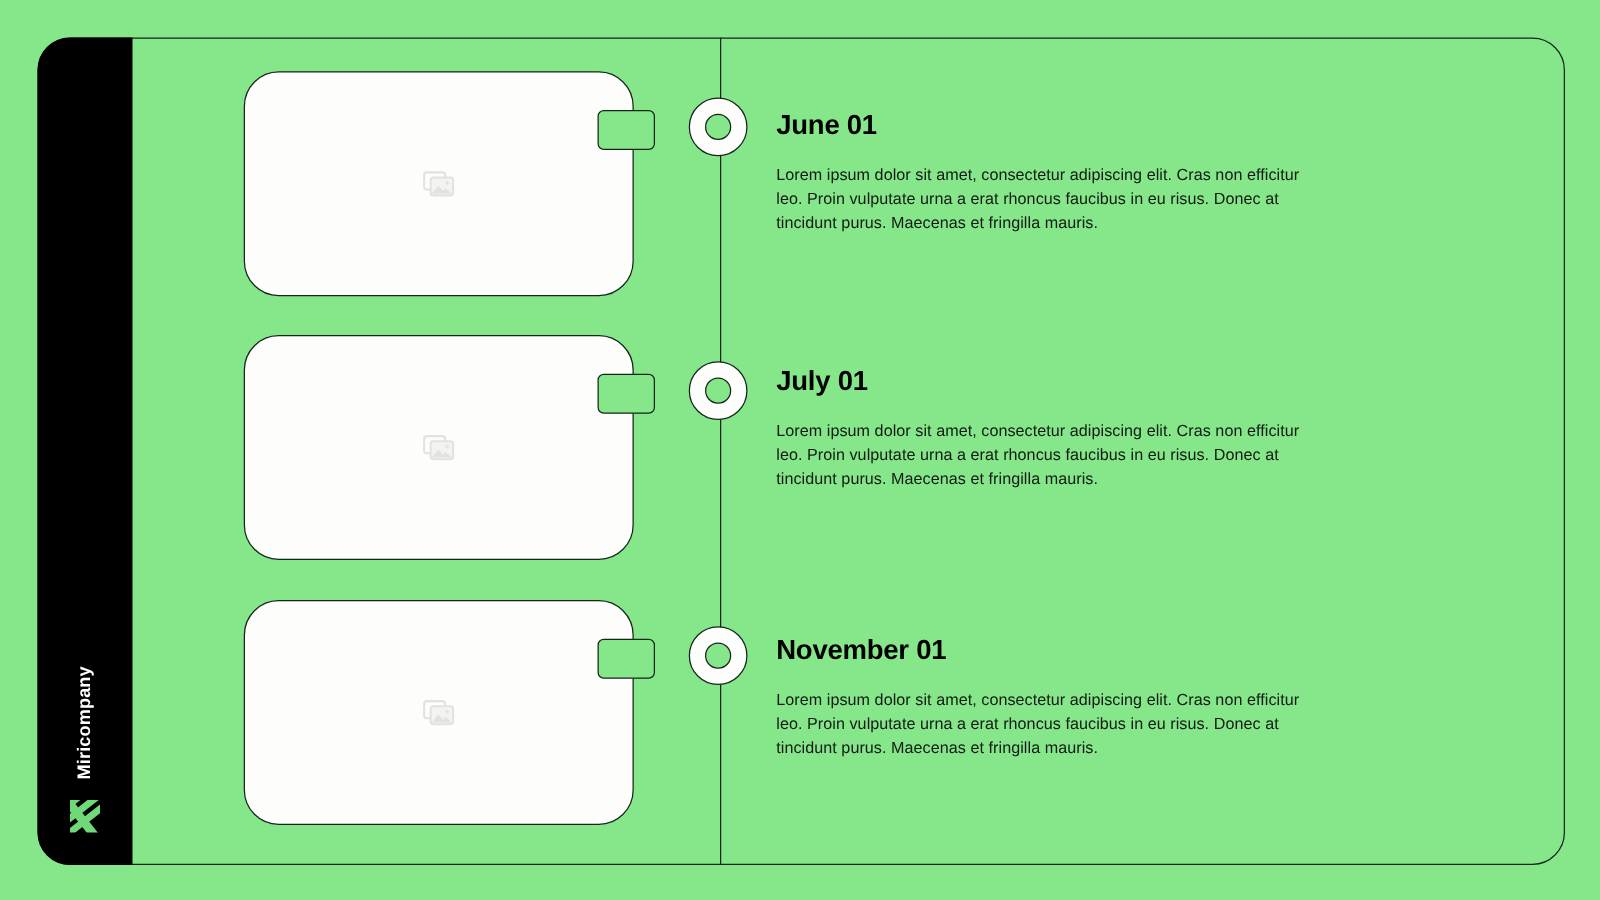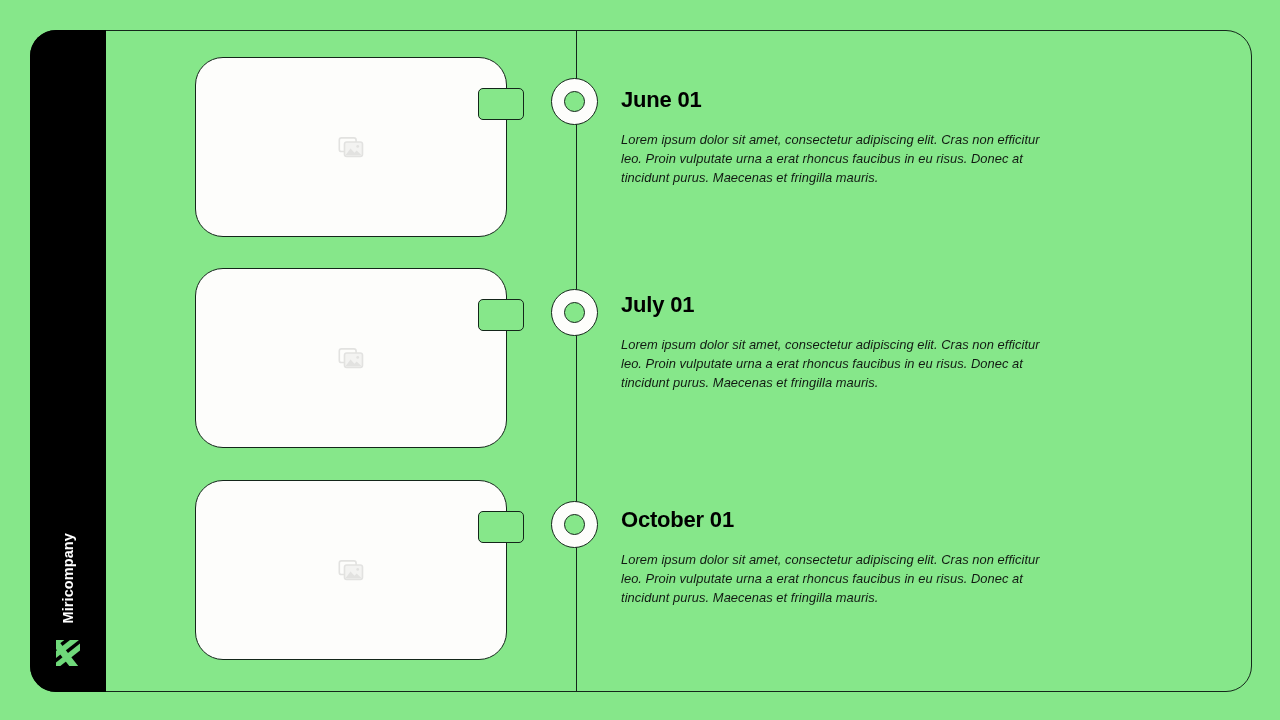--- a/index.html
+++ b/index.html
@@ -175,21 +175,20 @@
     line-height: 1.2;
   }
 
   .entry-body {
     margin-top: 18px;
     font-size: 12.9px;
     font-weight: 400;
     line-height: 1.45;
     color: #111a12;
     letter-spacing: 0.05px;
-    font-style: italic;
   }
 
   .row-1 .entry-text { top: 30px; }
   .row-2 .entry-text { top: 24px; }
   .row-3 .entry-text { top: 27px; }
 </style>
 </head>
 <body>
 
 <div class="slide-frame"></div>
@@ -265,18 +264,18 @@
         <rect x="6" y="7.4" width="16.6" height="13.2" rx="2" fill="#f3f3f1" stroke="#e2e2e0" stroke-width="1.5"></rect>
         <circle cx="18.2" cy="11.5" r="1.3" fill="#e2e2e0"></circle>
         <path d="M7 19.4 L11.6 13.4 L15.2 17.3 L17.2 15.3 L21.6 19.4 Z" fill="#e2e2e0"></path>
       </svg>
     </div>
     <div class="card-tab"></div>
     <div class="marker">
       <div class="marker-core"></div>
     </div>
     <div class="entry-text">
-      <div class="entry-title">October 01</div>
+      <div class="entry-title">November 01</div>
       <div class="entry-body">Lorem ipsum dolor sit amet, consectetur adipiscing elit. Cras non efficitur leo. Proin vulputate urna a erat rhoncus faucibus in eu risus. Donec at tincidunt purus. Maecenas et fringilla mauris.</div>
     </div>
   </div>
 
 </div>
 
 </body></html>

